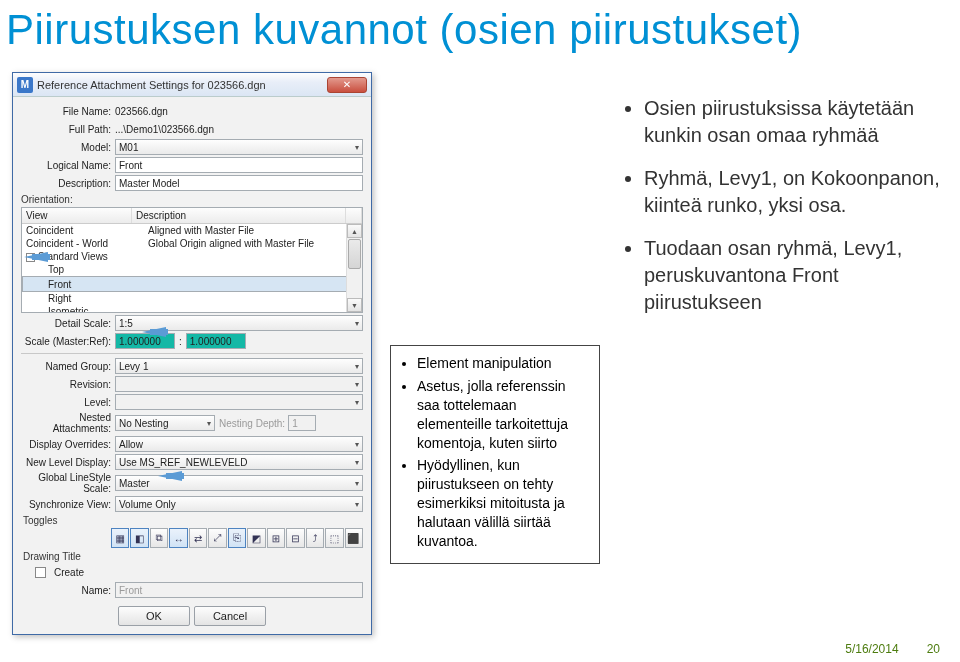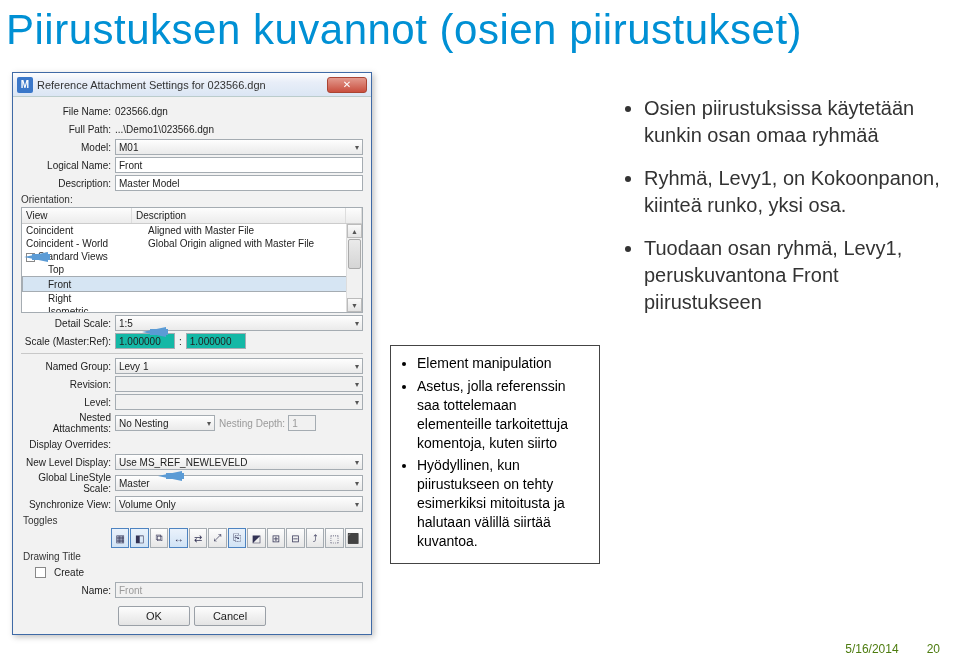--- a/index.html
+++ b/index.html
@@ -255,20 +255,23 @@
         </div>
       <div class="disabled" style="display:flex;align-items:center;gap:3px;">
         <span>Nesting Depth:</span>
         <div class="miniinp" style="width:28px">
             <span>1</span>
           </div>
       </div>
     </div>
     <div class="row">
         <div class="lbl">Display Overrides:</div>
+        <div class="sel flex">
+          <span>Allow</span>
+        </div>
       </div>
     <div class="row">
         <div class="lbl">New Level Display:</div>
         <div class="sel flex">
           <span>Use MS_REF_NEWLEVELD</span>
         </div>
       </div>
     <div class="row">
         <div class="lbl">Global LineStyle Scale:</div>
         <div class="sel flex">

